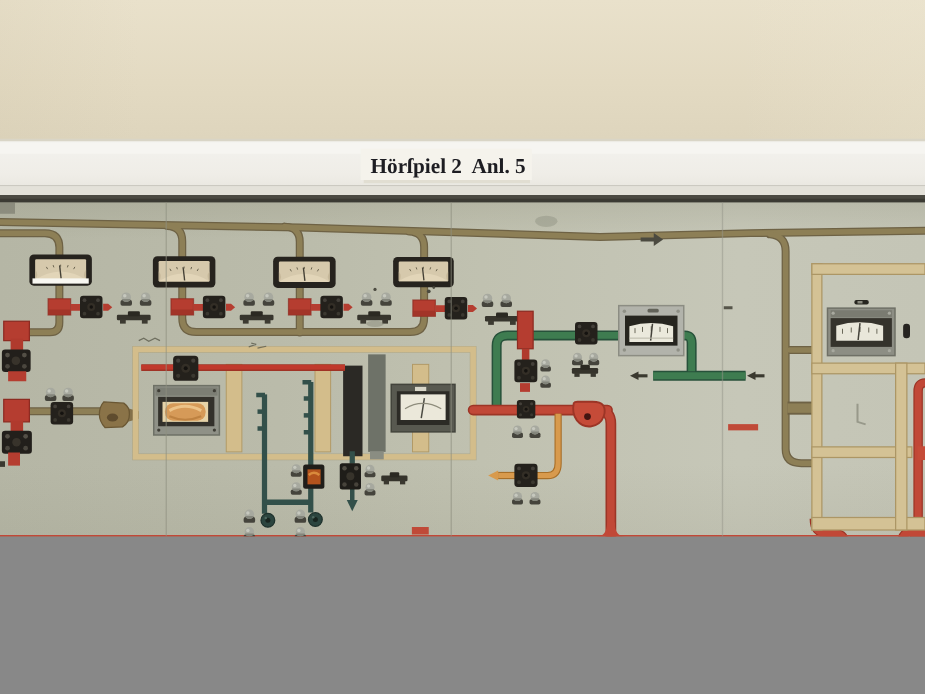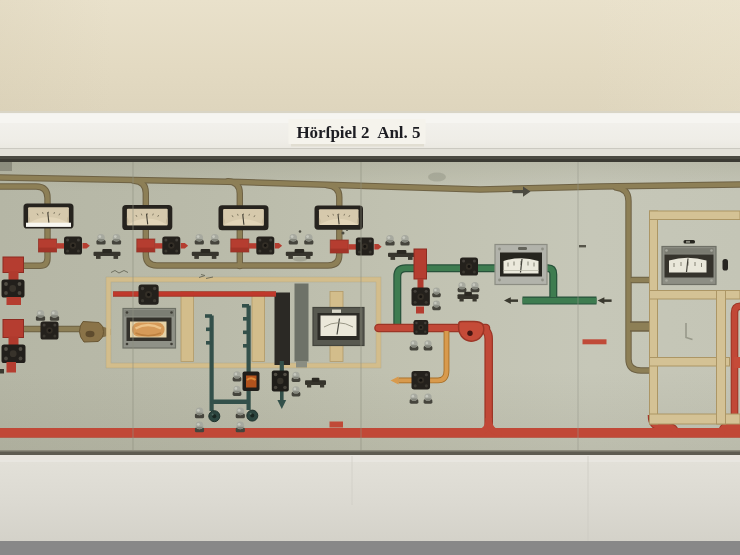--- a/index.html
+++ b/index.html
@@ -1,16 +1,16 @@
 <!DOCTYPE html>
 <html><head>
 <meta charset="utf-8">
 <style>
 html,body{margin:0;padding:0;background:#888}
-#stage{position:relative;width:740px;height:541px;overflow:hidden;font-family:"Liberation Sans",sans-serif}
+#stage{position:relative;width:740px;height:429px;overflow:hidden;font-family:"Liberation Sans",sans-serif}
 </style>
 </head>
 <body>
 <div id="stage">
 <svg width="740" height="555" viewBox="0 0 740 555">
 <defs>
 <linearGradient id="gwall" x1="0" y1="0" x2="0" y2="1">
  <stop offset="0" stop-color="#e9e1cb"></stop>
  <stop offset="0.55" stop-color="#e3dac2"></stop>
  <stop offset="1" stop-color="#ddd4bc"></stop>

